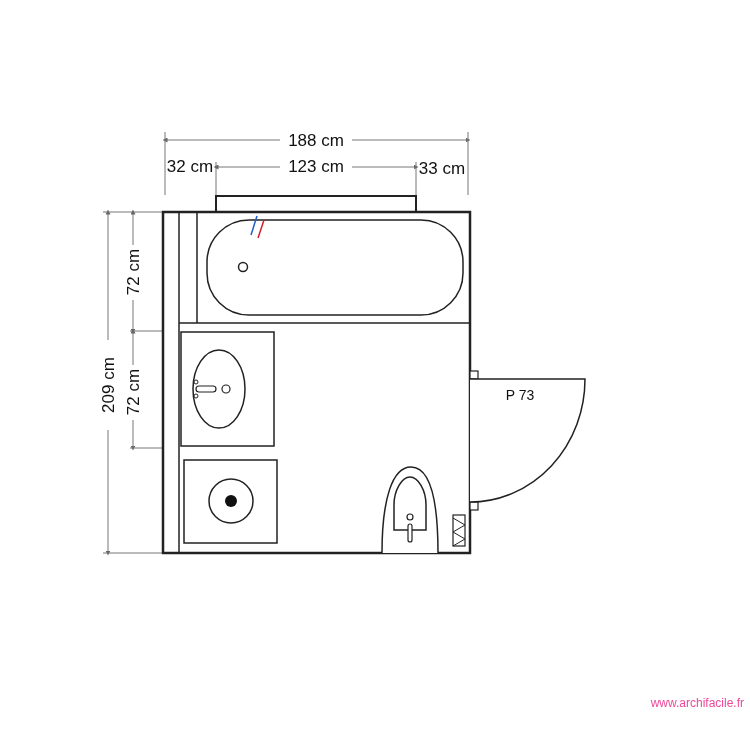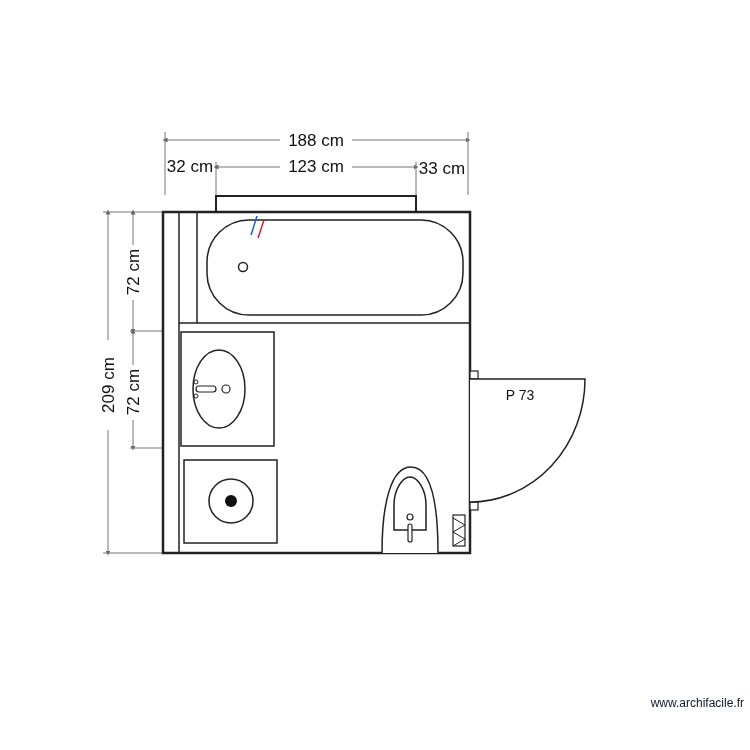--- a/index.html
+++ b/index.html
@@ -1,20 +1,20 @@
 <!DOCTYPE html>
 <html><head>
 <meta charset="utf-8">
 <style>
   html, body { margin: 0; padding: 0; background: #ffffff; }
   body { width: 750px; height: 750px; position: relative; overflow: hidden; font-family: "Liberation Sans", sans-serif; }
   #plan { position: absolute; left: 0; top: 0; width: 750px; height: 750px; }
   .dim-text { font-family: "Liberation Sans", sans-serif; font-size: 17px; fill: #111; }
   .door-text { font-family: "Liberation Sans", sans-serif; font-size: 14px; fill: #111; }
-  .watermark { position: absolute; right: 6px; top: 696px; font-size: 12px; color: #0f172a; font-family: "Liberation Sans", sans-serif; }
+  .watermark { position: absolute; right: 6px; top: 696px; font-size: 12px; color: #ec4899; font-family: "Liberation Sans", sans-serif; }
 </style>
 </head>
 <body>
 
 <svg id="plan" viewBox="0 0 750 750" xmlns="http://www.w3.org/2000/svg">
   <defs>
     <marker id="arr" viewBox="0 0 6 6" refX="3" refY="3" markerWidth="5" markerHeight="5" orient="auto-start-reverse">
       <path d="M0,0 L6,3 L0,6 z" fill="#666"></path>
     </marker>
   </defs>

